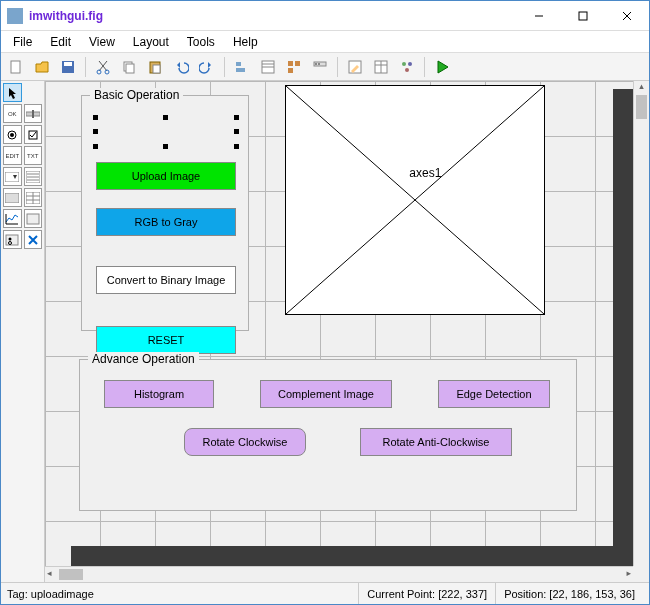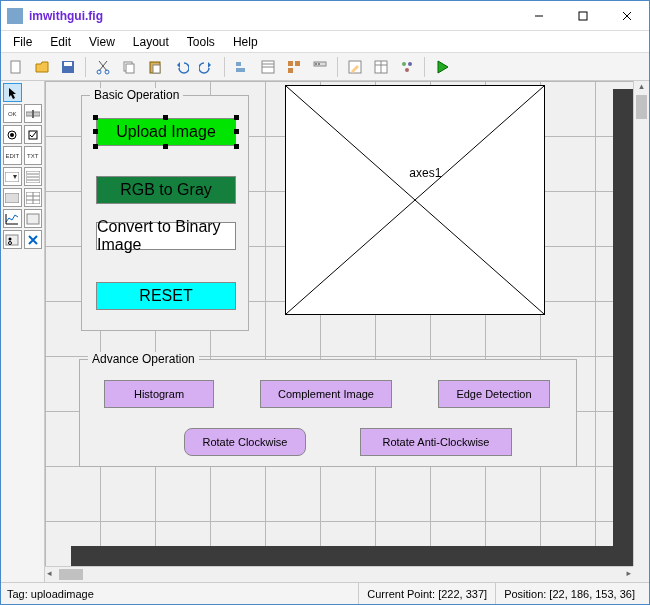--- a/index.html
+++ b/index.html
@@ -35,36 +35,36 @@
   .vscroll { position:absolute; top:0; right:0; width:16px; bottom:16px; background:#f0f0f0; border-left:1px solid #ccc; }
   .vthumb { position:absolute; top:2px; left:2px; right:2px; height:24px; background:#c1c1c1; }
   .hscroll { position:absolute; left:0; bottom:0; right:16px; height:16px; background:#f0f0f0; border-top:1px solid #ccc; }
   .hthumb { position:absolute; left:2px; top:2px; bottom:2px; width:24px; background:#c1c1c1; }
   .scrollcorner { position:absolute; right:0; bottom:0; width:16px; height:16px; background:#f0f0f0; }
   
   .panel { position:absolute; background:#f0f0f0; border:1px solid #b0b0b0; }
   .panel .legend { position:absolute; top:-8px; left:8px; background:#f0f0f0; padding:0 4px; font-size:12px; }
   
   .basic { left:36px; top:14px; width:168px; height:236px; }
-  .btn { position:absolute; left:14px; width:140px; height:28px; display:flex; align-items:center; justify-content:center; font-size:16px; cursor:default; border:1px solid #888; }
+  .btn { position:absolute; left:14px; width:140px; height:28px; display:flex; align-items:center; justify-content:center; font-size:11px; cursor:default; border:1px solid #888;margin-top:44px; }
   .btn.upload { background:#00e400; top:22px; }
   .selhandles { position:absolute; left:11px; top:19px; width:146px; height:34px; pointer-events:none; }
   .selhandles .dot { position:absolute; width:5px; height:5px; background:#000; }
   .selhandles .n1 {left:0;top:0;} .selhandles .n2 {left:70px;top:0;} .selhandles .n3 {right:0;top:0;}
   .selhandles .n4 {left:0;top:14px;} .selhandles .n5 {right:0;top:14px;}
   .selhandles .n6 {left:0;bottom:0;} .selhandles .n7 {left:70px;bottom:0;} .selhandles .n8 {right:0;bottom:0;}
-  .btn.gray   { background:#15803d; top:80px; }
+  .btn.gray   { background:#0ea5e9; top:68px; }
   .btn.binary { background:#fff; top:126px; }
   .btn.reset  { background:#00ffff; top:186px; }
   
   .axes { position:absolute; left:240px; top:4px; width:260px; height:230px; background:#fff; border:1px solid #000; }
   .axes svg { position:absolute; inset:0; width:100%; height:100%; }
   .axes .label { position:absolute; left:54%; top:38%; transform:translate(-50%,-50%); font-size:12px; }
   
-  .advance { left:34px; top:278px; width:498px; height:108px; }
+  .advance { left:34px; top:278px; width:498px; height:152px; }
   .abtn { position:absolute; height:28px; background:#d6aef2; border:1px solid #888; display:flex; align-items:center; justify-content:center; font-size:11px; padding:0 6px; }
   .abtn.hist { left:24px; top:20px; width:110px; }
   .abtn.comp { left:180px; top:20px; width:132px; }
   .abtn.edge { left:358px; top:20px; width:112px; }
   .abtn.rotc { left:104px; top:68px; width:122px;border-radius:8px; }
   .abtn.rota { left:280px; top:68px; width:152px; }
   
   .statusbar { height:22px; background:#f4f4f4; border-top:1px solid #ccc; display:flex; align-items:center; font-size:11px; padding:0 6px; }
   .statusbar .sp { flex:1; }
   .statusbar .cell { padding:0 8px; border-left:1px solid #ccc; height:100%; display:flex; align-items:center;}

